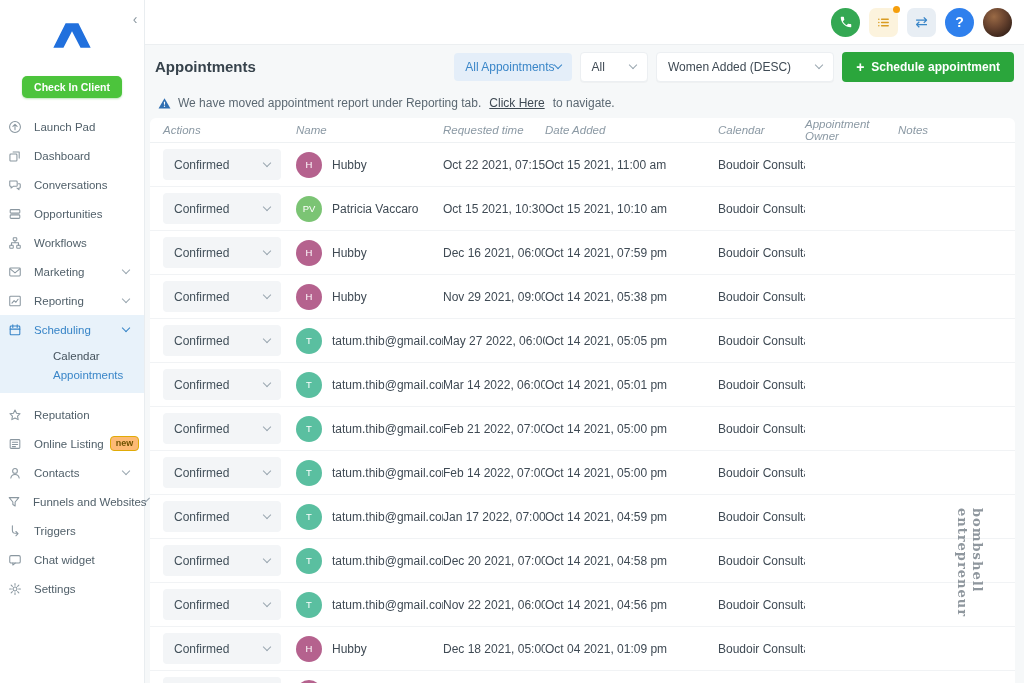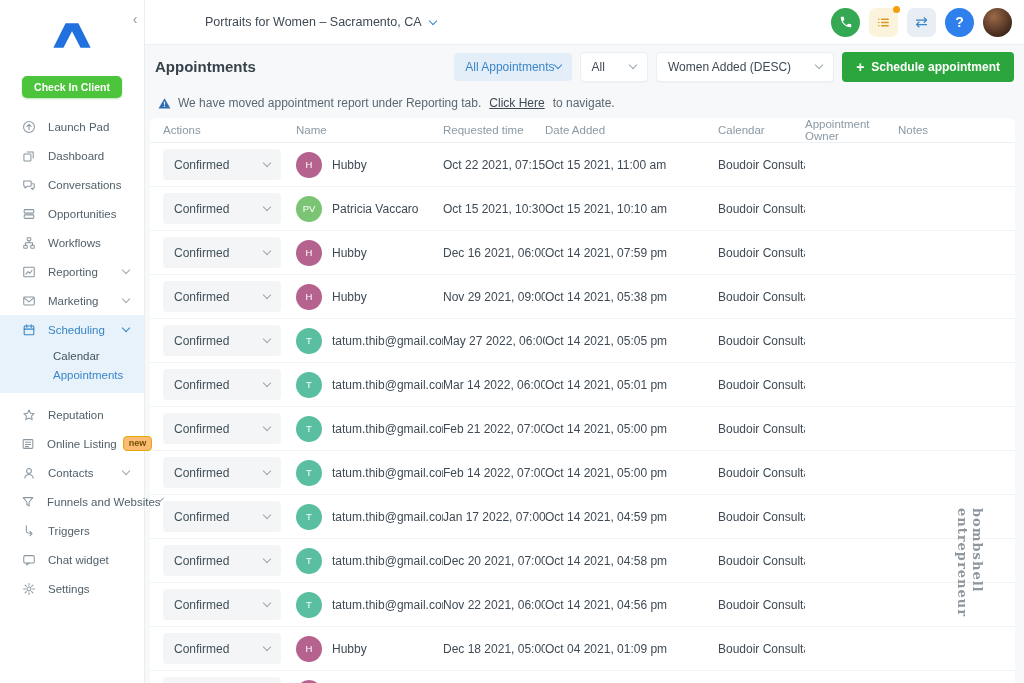--- a/index.html
+++ b/index.html
@@ -5,21 +5,21 @@
   * { margin:0; padding:0; box-sizing:border-box; }
   html,body { width:1024px; height:683px; overflow:hidden; font-family:"Liberation Sans", sans-serif; background:#f6f8f9; }
   .app { display:flex; width:1024px; height:683px; position:relative; }
 
   
   .sidebar { width:145px; min-width:145px; background:#fff; border-right:1px solid #e9edf0; display:flex; flex-direction:column; position:relative; }
   .logo-wrap { display:flex; justify-content:center; padding:12px 0 8px; }
   .logo-wrap svg { width:48px; height:48px; }
   .checkin-btn { margin:8px auto 14px; width:100px; height:22px; background:#4cc43c; color:#fff; border:none; border-radius:5px; font-size:10.5px; font-weight:bold; font-family:inherit; cursor:pointer; box-shadow:0 1px 2px rgba(60,180,50,.35); }
   .nav { display:flex; flex-direction:column; }
-  .nav-item { display:flex; align-items:center; height:29px; padding-left:21px; cursor:pointer; }
+  .nav-item { display:flex; align-items:center; height:29px; padding-left:7px; cursor:pointer; }
   .nav-item .icn { width:15px; height:15px; display:flex; align-items:center; justify-content:center; color:#8a97a0; }
   .nav-item .icn svg { width:14px; height:14px; stroke:currentColor; fill:none; stroke-width:1.2; stroke-linecap:round; stroke-linejoin:round; }
   .nav-label { font-size:11.5px; color:#51606a; margin-left:12px; white-space:nowrap; }
   .chev { width:6px; height:6px; border-right:1.4px solid #9aa7b0; border-bottom:1.4px solid #9aa7b0; transform:rotate(45deg); margin-top:-3px; }
   .nav-item .chev { margin-left:auto; margin-right:15px; }
   .nav-item.active { background:#e8f2fa; }
   .nav-item.active .icn, .nav-item.active .nav-label { color:#3684c7; }
   .nav-item.active .chev { border-color:#3684c7; }
   .submenu { background:#e8f2fa; padding:6px 0 12px 53px; display:flex; flex-direction:column; gap:7px; }
   .submenu-item { font-size:11.5px; color:#45535d; cursor:pointer; }
@@ -54,21 +54,21 @@
   .schedule-btn { display:flex; align-items:center; gap:7px; background:#2ba63c; color:#fff; border:none; border-radius:4px; padding:8px 14px; font-size:12px; font-weight:bold; font-family:inherit; cursor:pointer; }
   .schedule-btn .plus { font-size:14px; font-weight:bold; line-height:10px; }
 
   .banner { height:30px; display:flex; align-items:center; gap:7px; padding-left:13px; font-size:12px; color:#5b6872; }
   .banner svg { width:13px; height:13px; }
   .banner .link { color:#3f4a54; text-decoration:underline; cursor:pointer; margin:0 1px; }
 
   
   .table { background:#fff; flex:1; overflow:hidden; margin:0 9px 0 5px; border-radius:6px 6px 0 0; display:flex; flex-direction:column; }
   .grid { display:grid; grid-template-columns:133px 147px 102px 173px 87px 93px 1fr; align-items:center; padding-left:13px; }
-  .thead { height:29px; border-bottom:1px solid #eef1f3; }
+  .thead { height:29px; border-bottom:1px solid #eef1f3;font-style:italic; }
   .thead .hcell { font-size:11.5px; color:#8b99a4; }
   .trow { height:44px; border-bottom:1px solid #f1f3f5; }
   .cell { font-size:12px; color:#3f4a54; white-space:nowrap; overflow:hidden; }
   .status-btn { display:flex; align-items:center; justify-content:space-between; width:118px; height:31px; background:#f3f5f7; border:none; border-radius:4px; padding:0 11px; font-size:12px; color:#42505a; font-family:inherit; cursor:pointer; }
   .name-cell { display:flex; align-items:center; gap:10px; }
   .avatar { width:26px; height:26px; min-width:26px; border-radius:50%; color:#fff; font-size:9.5px; display:flex; align-items:center; justify-content:center; }
 
   .watermark { position:absolute; left:955px; top:508px; writing-mode:vertical-rl; font-family:"DejaVu Serif", serif; font-weight:bold; font-size:13px; color:#8f979e; letter-spacing:1px; pointer-events:none; }
 </style>
 </head>
@@ -128,35 +128,35 @@
               <rect x="2" y="10.6" width="4" height="3.4" rx=".7"></rect>
               <rect x="10" y="10.6" width="4" height="3.4" rx=".7"></rect>
               <path d="M8 5.4v2.3M8 7.7H4v2.9M8 7.7h4v2.9"></path>
             </svg>
           </span>
         <span class="nav-label">Workflows</span>
       </div>
       <div class="nav-item">
         <span class="icn">
             <svg viewBox="0 0 16 16">
+              <rect x="2" y="3.5" width="12" height="9" rx="1"></rect>
+              <path d="M2.5 4.5 8 9l5.5-4.5"></path>
+            </svg>
+          </span>
+        <span class="nav-label">Marketing</span>
+        <span class="chev"></span>
+      </div>
+      <div class="nav-item">
+        <span class="icn">
+            <svg viewBox="0 0 16 16">
               <rect x="2" y="2.5" width="12" height="11" rx="1"></rect>
               <path d="M4.5 10.5l2.5-3 2 2 2.5-3.5"></path>
             </svg>
           </span>
         <span class="nav-label">Reporting</span>
-        <span class="chev"></span>
-      </div>
-      <div class="nav-item">
-        <span class="icn">
-            <svg viewBox="0 0 16 16">
-              <rect x="2" y="3.5" width="12" height="9" rx="1"></rect>
-              <path d="M2.5 4.5 8 9l5.5-4.5"></path>
-            </svg>
-          </span>
-        <span class="nav-label">Marketing</span>
         <span class="chev"></span>
       </div>
       <div class="nav-item active">
         <span class="icn">
             <svg viewBox="0 0 16 16">
               <rect x="2.5" y="3.5" width="11" height="10" rx="1"></rect>
               <path d="M2.5 7h11M5.5 2v3M10.5 2v3"></path>
             </svg>
           </span>
         <span class="nav-label">Scheduling</span>
@@ -230,24 +230,20 @@
           </span>
         <span class="nav-label">Settings</span>
       </div>
     </div>
   </div>
 
   <button class="collapse-btn">‹</button>
 
   <div class="main">
     <div class="topbar">
-      <div class="location">
-        <span class="location-label">Portraits for Women – Sacramento, CA</span>
-        <span class="chev"></span>
-      </div>
       <div class="tb-right">
         <button class="tb-icon phone">
           <svg viewBox="0 0 24 24">
               <path d="M6.6 10.8c1.4 2.8 3.8 5.2 6.6 6.6l2.2-2.2c.3-.3.7-.4 1-.2 1.1.4 2.3.6 3.6.6.6 0 1 .4 1 1V20c0 .6-.4 1-1 1C10.8 21 3 13.2 3 3.9c0-.6.4-1 1-1h3.5c.6 0 1 .4 1 1 0 1.2.2 2.4.6 3.6.1.3 0 .7-.2 1l-2.3 2.3z"></path>
             </svg>
         </button>
         <button class="tb-icon tasks">
           <svg viewBox="0 0 16 16" fill="none">
               <path d="M3 4.5h.01M6 4.5h7M3 8h.01M6 8h7M3 11.5h.01M6 11.5h7"></path>
             </svg>

